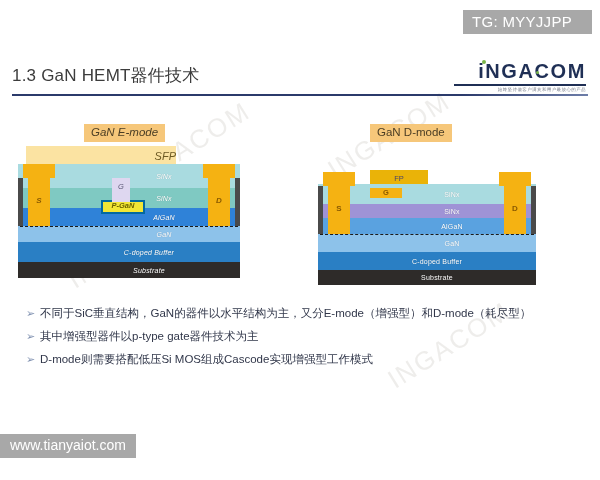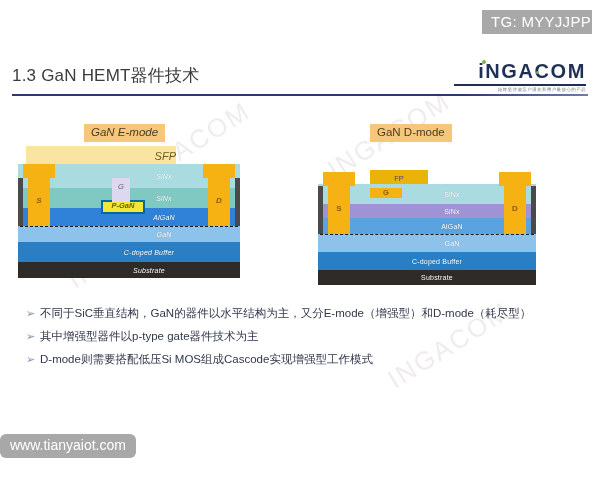--- a/index.html
+++ b/index.html
@@ -9,21 +9,21 @@
     font-family:"Liberation Sans","DejaVu Sans",sans-serif;
     overflow:hidden;position:relative;
   }
   .slide{position:absolute;left:0;top:0;width:600px;height:480px;background:#ffffff;}
 
   
   .tg-badge{
     position:absolute;right:8px;top:10px;
     background:#a8a8a8;color:#ffffff;
     font-size:15px;letter-spacing:.3px;
-    padding:3px 1px 4px 9px;line-height:17px;
+    padding:3px 20px 4px 9px;line-height:17px;
     white-space:nowrap;
     text-align:center;
   }
 
   
   .header{position:absolute;left:0;top:58px;width:600px;height:50px;}
   .page-title{
     position:absolute;left:12px;top:6px;
     font-size:17px;color:#3c3c3c;letter-spacing:.2px;white-space:nowrap;
   }
@@ -121,21 +121,21 @@
     width:14px;flex:0 0 14px;color:#7f90b0;font-size:11px;line-height:16px;
   }
   .bullet-text{
     font-size:11.5px;color:#31374a;line-height:16px;white-space:nowrap;
   }
 
   
   .site-badge{
     position:absolute;left:0;bottom:22px;
     background:#a8a8a8;color:#ffffff;
-    font-size:14px;padding:3px 10px 4px 10px;line-height:17px;white-space:nowrap;border-radius:6px;
+    font-size:14px;padding:3px 10px 4px 10px;line-height:17px;white-space:nowrap;
   }
 
   
   .wm{
     position:absolute;color:rgba(150,140,130,.16);
     font-size:26px;letter-spacing:2px;
     transform:rotate(-32deg);pointer-events:none;white-space:nowrap;
   }
 </style>
 </head>

